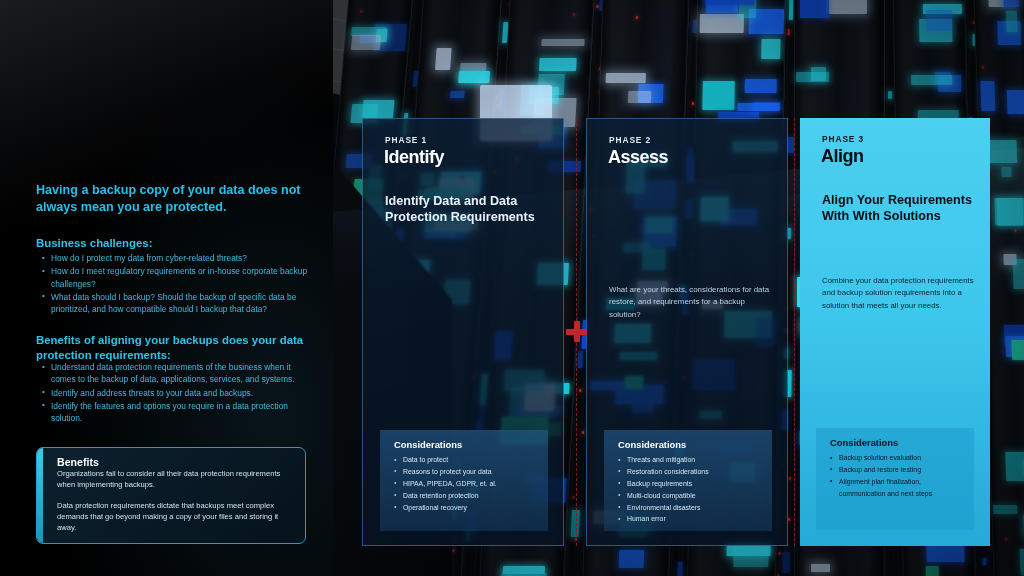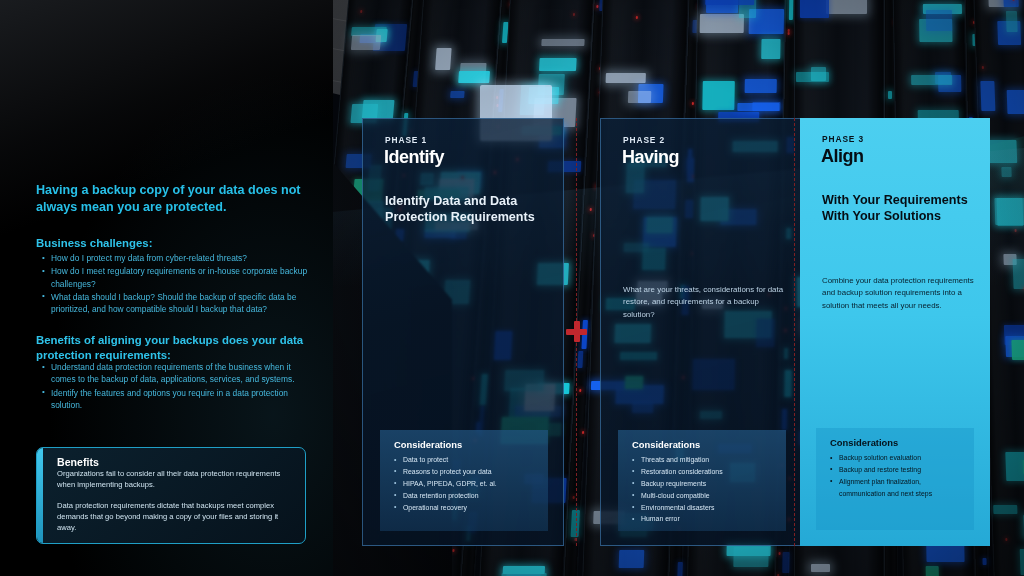--- a/index.html
+++ b/index.html
@@ -131,21 +131,21 @@
   
   .card {
     position:absolute; top:118px; height:428px; z-index:4;
   }
   .card.dark {
     background: linear-gradient(165deg, rgba(11,32,56,.80) 0%, rgba(8,25,45,.74) 45%, rgba(6,20,38,.80) 100%);
     border:1px solid rgba(72,140,200,.55);
     backdrop-filter: blur(1px);
   }
   #card-1 { left:362px; width:202px; }
-  #card-2 { left:600px; width:202px; }
+  #card-2 { left:586px; width:202px; }
   #card-3 {
     left:800px; width:190px;
     background: linear-gradient(180deg,#4ccff0 0%,#3ec7ec 46%,#25a9d6 100%);
   }
 
   .phase-label { position:absolute; left:22px; top:16px; font-size:8.4px; font-weight:bold; letter-spacing:.9px; }
   .phase-name  { position:absolute; left:21px; top:28px; font-size:18px; font-weight:bold; letter-spacing:-.5px; }
   .phase-head  { position:absolute; left:22px; top:75px; width:165px; font-size:12.6px; font-weight:bold; line-height:1.26; }
   .phase-body  { position:absolute; left:22px; width:165px; font-size:7.9px; line-height:1.56; }
 
@@ -567,20 +567,21 @@
     <h2 class="sec-head" style="left:36px; top:236px; width:280px;">Business challenges:</h2>
     <ul class="bullets" id="challenge-list" style="left:40px; top:252px; width:272px;">
         <li>How do I protect my data from cyber-related threats?</li>
         <li>How do I meet regulatory requirements or in-house corporate backup challenges?</li>
         <li>What data should I backup? Should the backup of specific data be prioritized, and how compatible should I backup that data?</li>
       </ul>
 
     <h2 class="sec-head" style="left:36px; top:333px; width:282px;">Benefits of aligning your backups does your data protection requirements:</h2>
     <ul class="bullets" id="benefit-list" style="left:40px; top:361px; width:272px;">
         <li>Understand data protection requirements of the business when it comes to the backup of data, applications, services, and systems.</li>
+        <li>Identify and address threats to your data and backups.</li>
         <li>Identify the features and options you require in a data protection solution.</li>
       </ul>
 
     <div id="insight-box">
       <div id="insight-bar"></div>
       <div id="insight-title">Benefits</div>
       <p class="insight-p" style="top:21px;">Organizations fail to consider all their data protection requirements when implementing backups.</p>
       <p class="insight-p" style="top:53px;">Data protection requirements dictate that backups meet complex demands that go beyond making a copy of your files and storing it away.</p>
     </div>
   </div>
@@ -596,39 +597,39 @@
           <li>Reasons to protect your data</li>
           <li>HIPAA, PIPEDA, GDPR, et. al.</li>
           <li>Data retention protection</li>
           <li>Operational recovery</li>
         </ul>
     </div>
   </div>
 
   <div class="card dark" id="card-2">
     <div class="phase-label">PHASE 2</div>
-    <div class="phase-name">Having</div>
+    <div class="phase-name">Assess</div>
     <div class="phase-body" style="top:165px;">What are your threats, considerations for data restore, and requirements for a backup solution?</div>
     <div class="cons">
       <div class="cons-title">Considerations</div>
       <ul class="cons-list" id="cons-list-1">
           <li>Threats and mitigation</li>
           <li>Restoration considerations</li>
           <li>Backup requirements</li>
           <li>Multi-cloud compatible</li>
           <li>Environmental disasters</li>
           <li>Human error</li>
         </ul>
     </div>
   </div>
 
   <div class="card" id="card-3">
     <div class="phase-label">PHASE 3</div>
     <div class="phase-name">Align</div>
-    <div class="phase-head" style="width:152px;">With Your Requirements With Your Solutions</div>
+    <div class="phase-head" style="width:152px;">Align Your Requirements With With Solutions</div>
     <div class="phase-body" style="top:157px; width:152px;">Combine your data protection requirements and backup solution requirements into a solution that meets all your needs.</div>
     <div class="cons">
       <div class="cons-title">Considerations</div>
       <ul class="cons-list" id="cons-list-2">
           <li>Backup solution evaluation</li>
           <li>Backup and restore testing</li>
           <li>Alignment plan finalization, communication and next steps</li>
         </ul>
     </div>
   </div>

